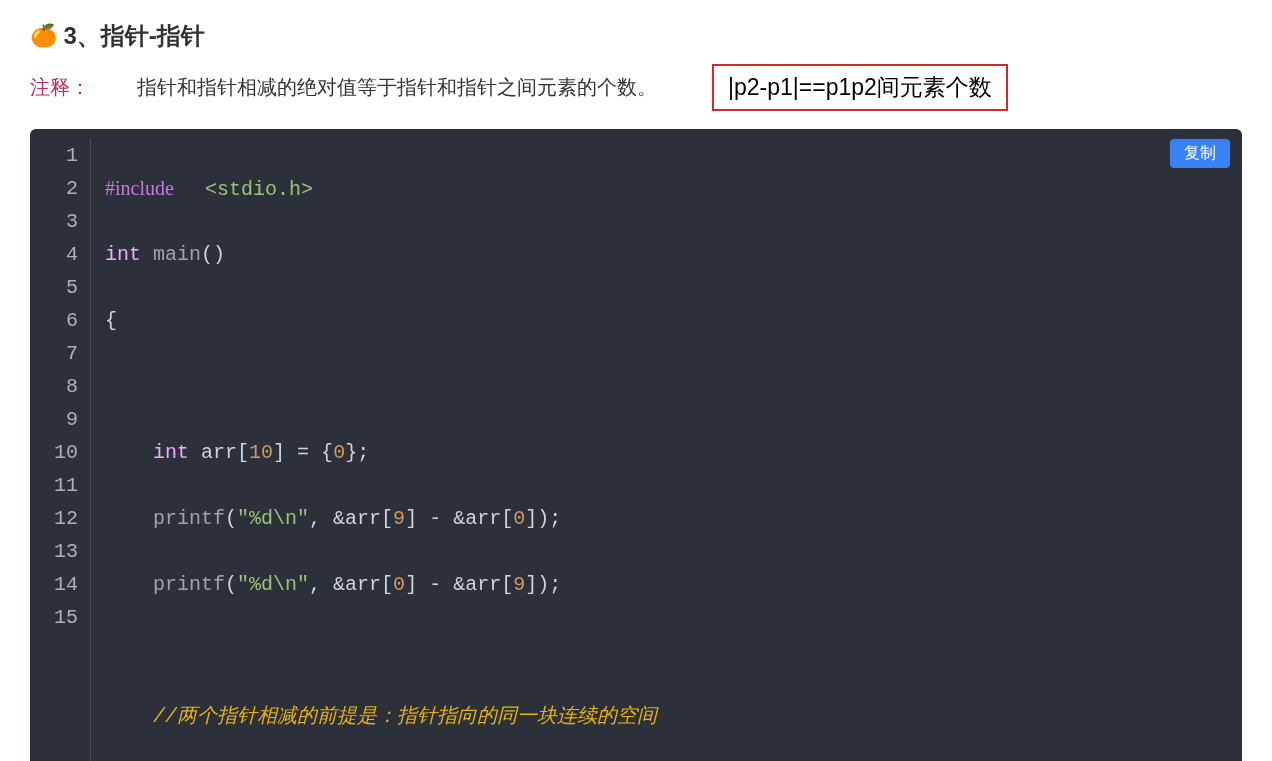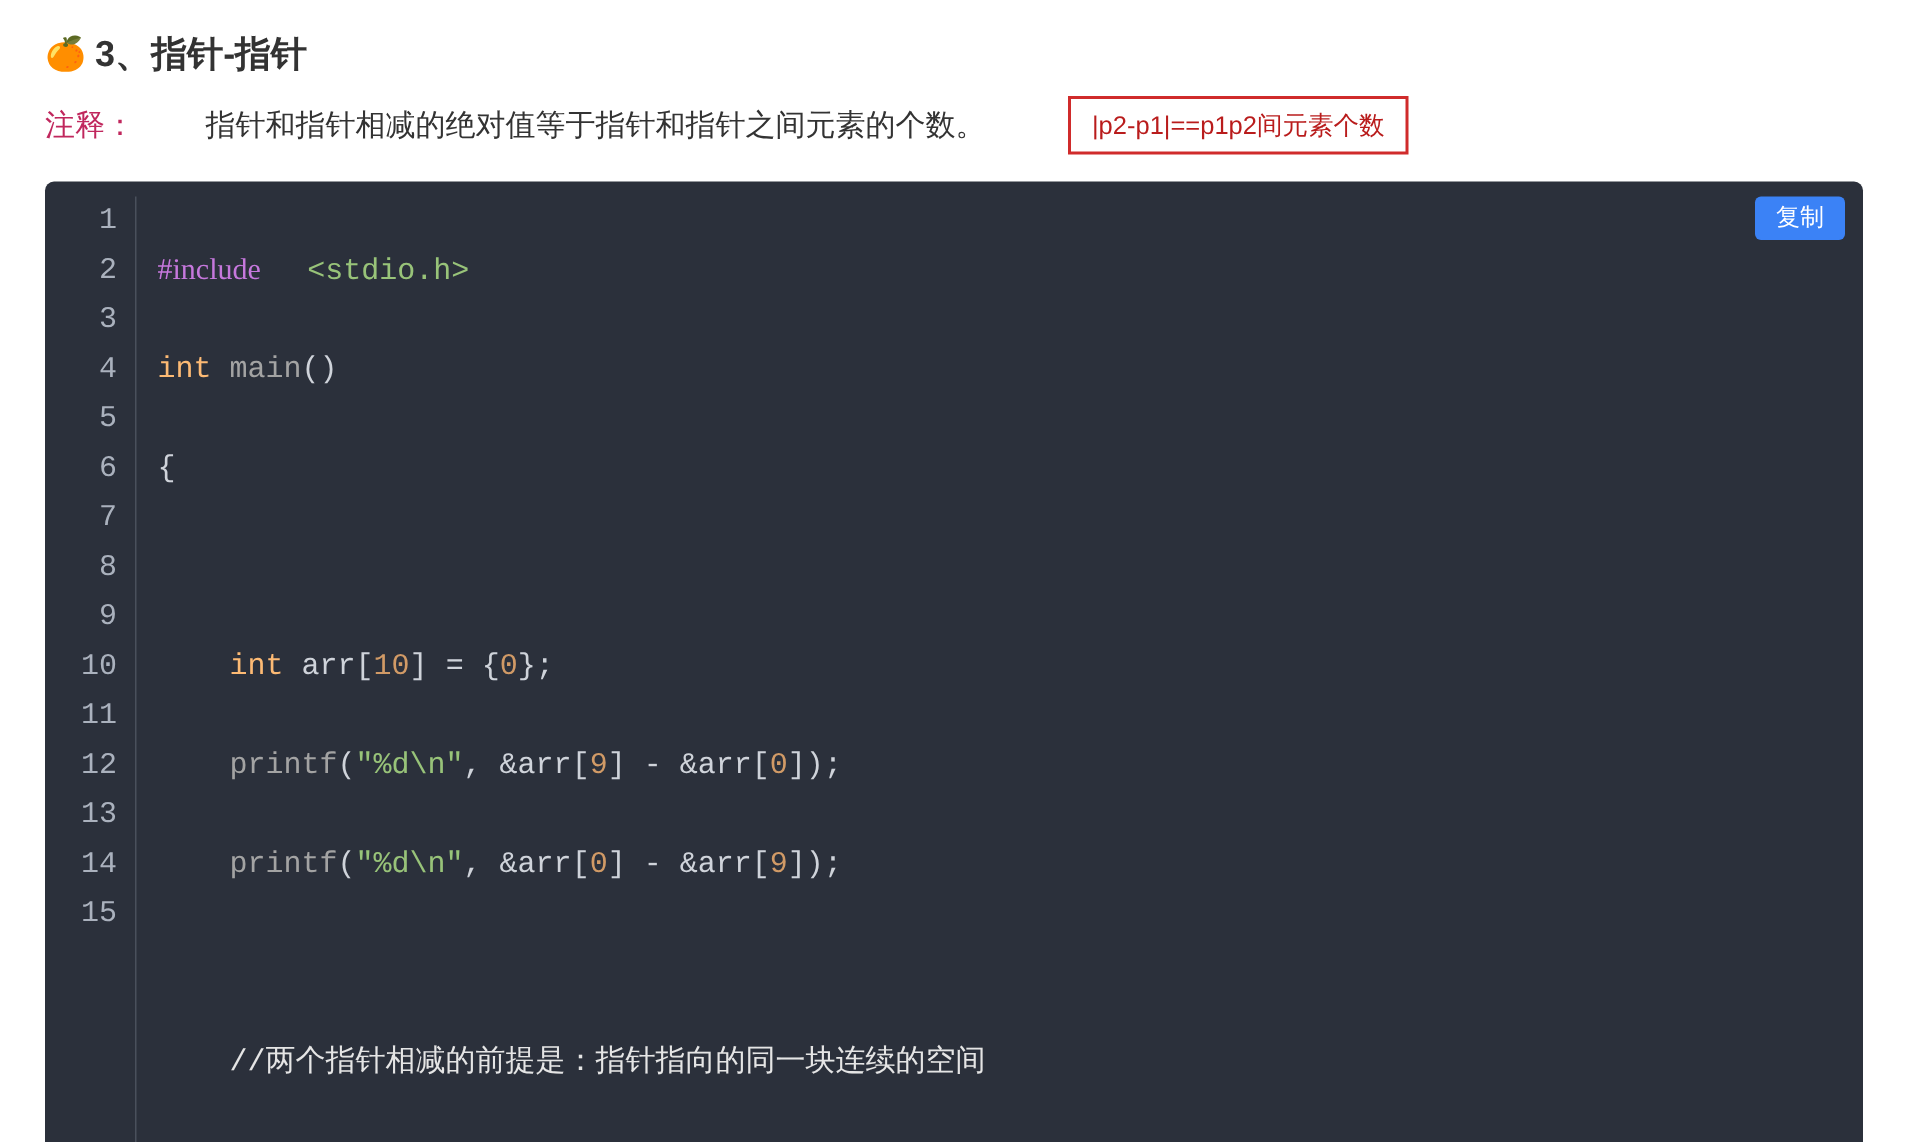--- a/index.html
+++ b/index.html
@@ -35,22 +35,22 @@
   }
   .note-line .label1 {
     color: #c0275d;
   }
   .note-line .txt1 {
     color: #333;
   }
   .formula-box {
     border: 2px solid #d02b2b;
     padding: 6px 14px;
-    color: #b91c1c;
-    font-size: 17px;
+    color: #000000;
+    font-size: 23px;
     margin-left: 8px;
   }
 
   .codeblock {
     position: relative;
     background: #2b303b;
     border-radius: 6px;
     padding: 10px 0 10px 0;
     font-family: Consolas, "Courier New", monospace;
     font-size: 20px;
@@ -92,27 +92,27 @@
     overflow-x: auto;
   }
   .code .row, .gutter .row {
     height: 33px;
     line-height: 33px;
   }
 
   .tok-prep   { color: #c678dd; font-family: Liberation Serif, serif; }
   .tok-str    { color: #98c379; }
   .tok-inc    { color: #98c379; margin-left: 31px; }
-  .tok-type   { color: #fdba74; margin-top: 34px; }
+  .tok-type   { color: #f0abfc; margin-top: 34px; }
   .tok-fn     { color: #a3a3a3; }
   .tok-num    { color: #d19a66; }
   .tok-punct  { color: #cfd3da; }
   .tok-ident  { color: #cfd3da; }
   .tok-op     { color: #cfd3da; }
-  .tok-cmt    { color: #e5e5e5; }
+  .tok-cmt    { color: #eab308; font-style: italic; }
 
   .indent1 { display:inline-block; width: 4ch; }
 </style>
 </head>
 <body>
 
 <div class="heading">
   <span class="emoji">🍊</span>
   <span>3、指针-指针</span>
 </div>

